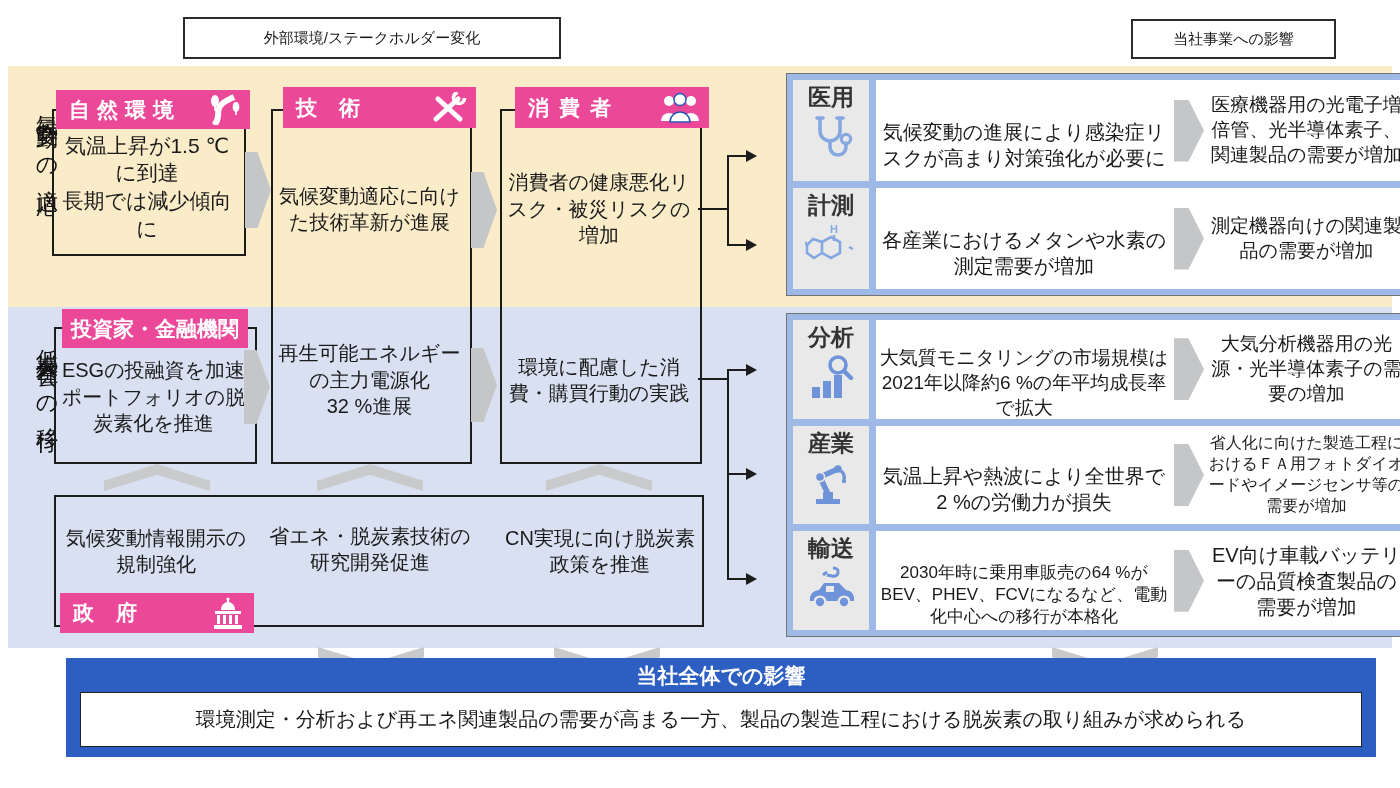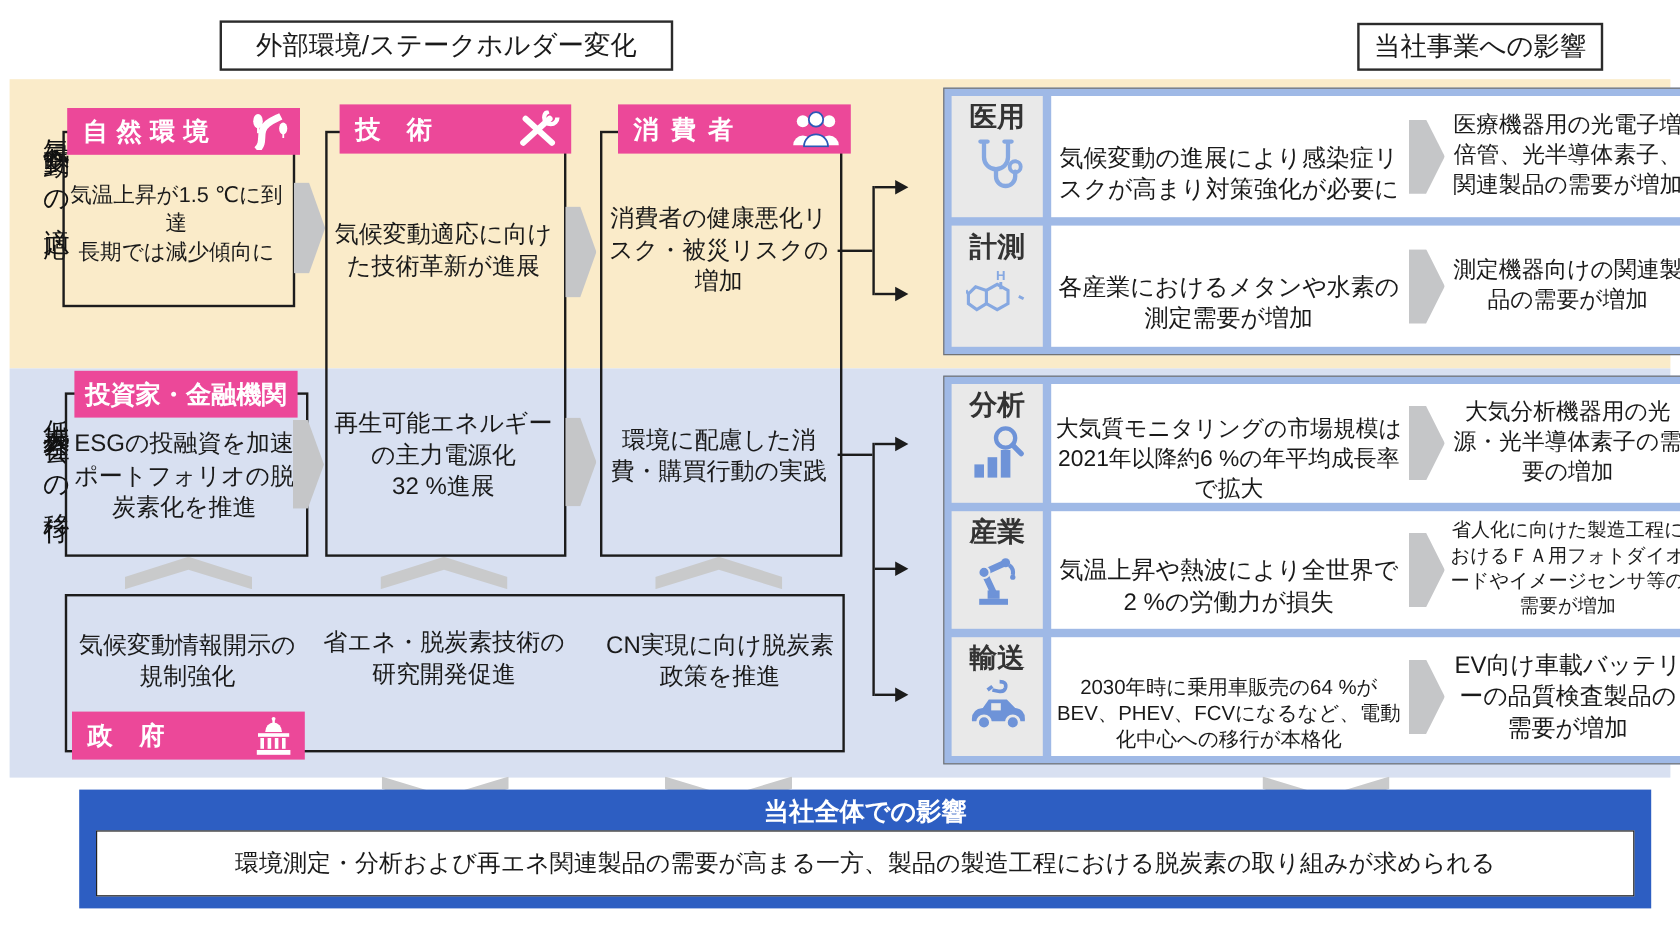--- a/index.html
+++ b/index.html
@@ -6,40 +6,40 @@
   body{font-family:"Liberation Sans","DejaVu Sans",sans-serif;color:#1a1a1a;}
   #canvas{position:relative;width:1400px;height:788px;background:#fff;overflow:hidden;}
   .t{white-space:pre-line;}
 
   
   .band{position:absolute;left:8px;width:1384px;}
   #band-yellow{top:66px;height:241px;background:#FAEBC9;}
   #band-blue{top:307px;height:341px;background:#D8E0F1;}
 
   
-  .titlebox{position:absolute;background:#fff;border:2px solid #2b2b2b;font-size:22px;display:flex;align-items:center;justify-content:center;}
+  .titlebox{position:absolute;background:#fff;border:2px solid #2b2b2b;font-size:15px;display:flex;align-items:center;justify-content:center;}
   #title-external{left:183px;top:17px;width:374px;height:38px;}
   #title-customer{left:848px;top:19px;width:233px;height:36px;}
   #title-impact{left:1131px;top:19px;width:201px;height:36px;}
 
   
   .vlabel{position:absolute;writing-mode:vertical-rl;font-size:22px;letter-spacing:4px;color:#111;display:flex;align-items:center;}
   #side-adaptation{left:32px;top:98px;height:190px;}
   #side-transition{left:32px;top:332px;height:300px;}
 
   
   .stagebox{position:absolute;border:2px solid #1c1c1c;background:transparent;}
   #box-natural{left:52px;top:109px;width:190px;height:143px;}
   #box-technology{left:271px;top:109px;width:197px;height:351px;}
   #box-consumer{left:500px;top:109px;width:198px;height:351px;}
   #box-investor{left:54px;top:327px;width:199px;height:133px;}
   #box-policy{left:54px;top:495px;width:646px;height:128px;}
 
   .stagetext{position:absolute;font-size:20px;line-height:1.32;display:flex;align-items:center;justify-content:center;text-align:center;}
-  #text-natural{left:58px;top:128px;width:178px;height:118px;font-size:18px;}
+  #text-natural{left:58px;top:128px;width:178px;height:118px;font-size:21px;}
   #text-tech-ad{left:277px;top:150px;width:185px;height:118px;}
   #text-cons-ad{left:506px;top:150px;width:186px;height:118px;}
   #text-tech-tr{left:277px;top:322px;width:185px;height:116px;}
   #text-cons-tr{left:506px;top:322px;width:186px;height:116px;}
   #text-investor{left:60px;top:342px;width:187px;height:110px;}
   .polcell{position:absolute;top:497px;height:108px;font-size:20px;line-height:1.3;display:flex;align-items:center;justify-content:center;text-align:center;}
   #pol-cell-0{left:62px;width:188px;}
   #pol-cell-1{left:268px;width:204px;font-family:Liberation Mono, monospace;}
   #pol-cell-2{left:498px;width:204px;}
 

